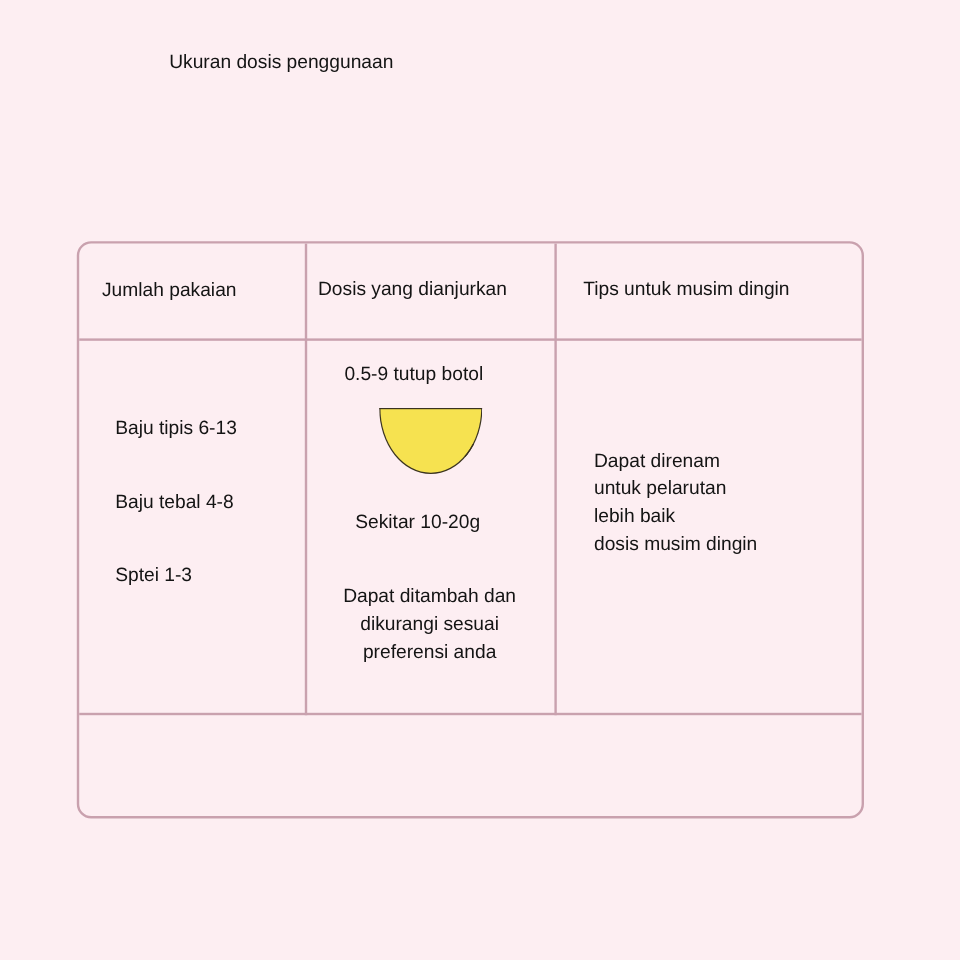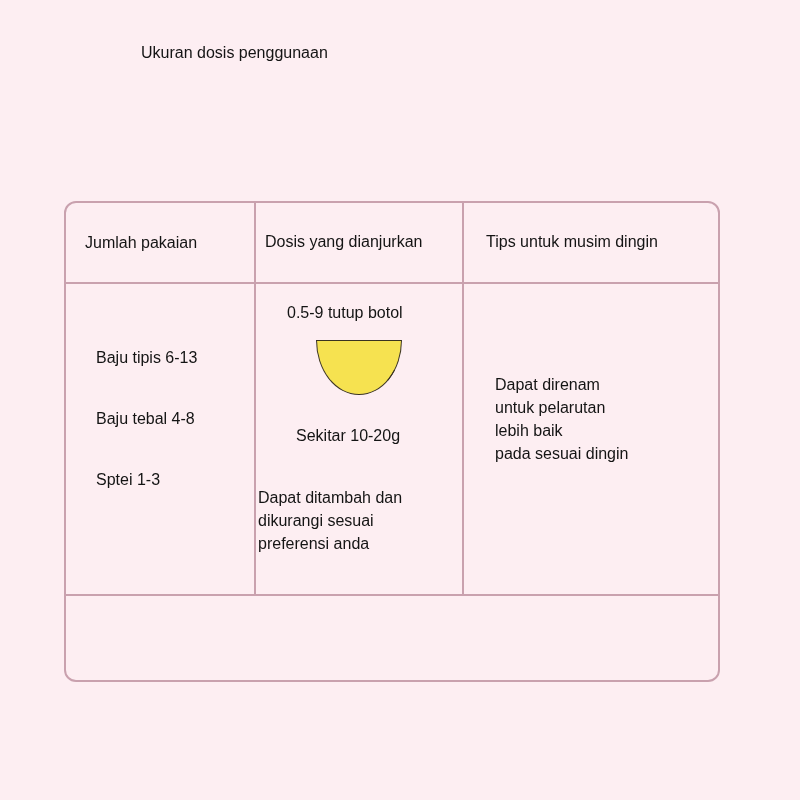--- a/index.html
+++ b/index.html
@@ -8,21 +8,21 @@
       font-family:"Liberation Sans", sans-serif; color:#141414;
     }
     .title { position:absolute; left:109px; top:44px; font-size:16px; font-weight:normal;margin-left:32px; }
     .table {
       position:absolute; left:64px; top:201px; width:656px; height:481px;
       border:2px solid #c9a1ae; border-radius:12px; box-sizing:border-box;
     }
     .hline { position:absolute; left:0; right:0; height:2px; background:#c9a1ae; }
     .vline { position:absolute; width:2px; background:#c9a1ae; top:0; }
     .cell-text { position:absolute; font-size:16px; font-weight:normal; white-space:nowrap; }
-    .center { }
+    .center { text-align:center; }
     .multiline { white-space:normal; line-height:23px; }
     .cap {
       position:absolute; left:316px; top:340px; width:86px; height:55px;
       background:#f6e250; border:1.5px solid #3a3320; box-sizing:border-box;
       border-radius:0 0 43px 43px / 0 0 55px 55px;
     }
   </style>
 </head>
 <body>
 
@@ -50,14 +50,14 @@
 <div class="cell-text center multiline" style="left:258px;top:486px;width:200px">
   <div>Dapat ditambah dan</div>
   <div>dikurangi sesuai</div>
   <div>preferensi anda</div>
 </div>
 
 <div class="cell-text multiline" style="left:495px;top:373px">
   <div>Dapat direnam</div>
   <div>untuk pelarutan</div>
   <div>lebih baik</div>
-  <div>pada sesuai dingin</div>
+  <div>dosis musim dingin</div>
 </div>
 
 </body></html>

